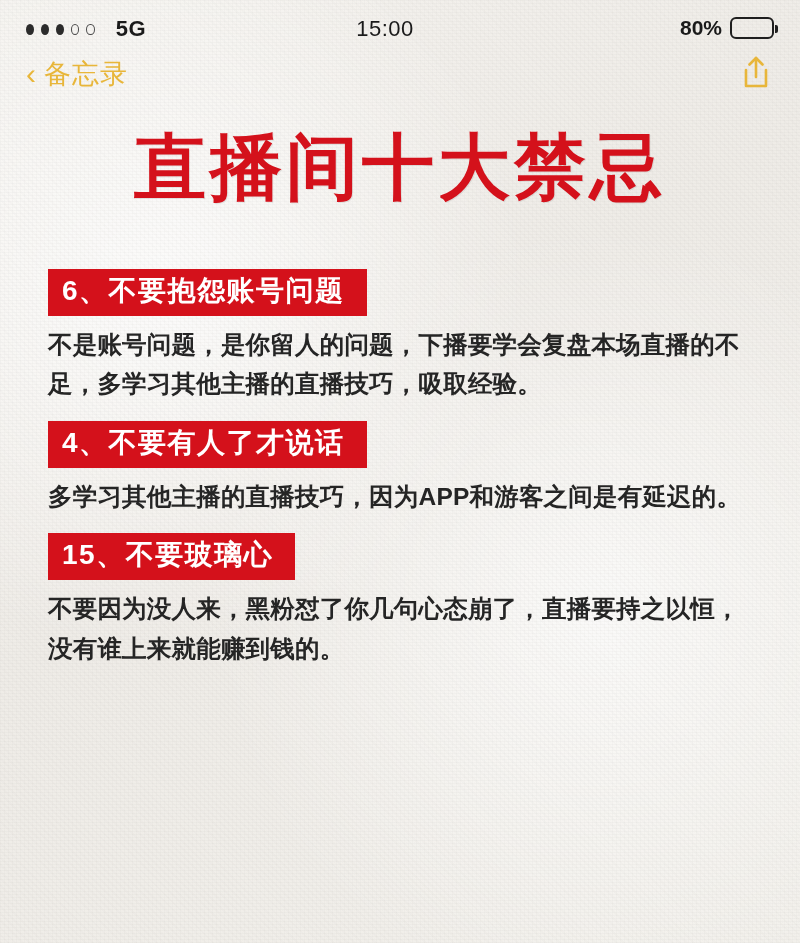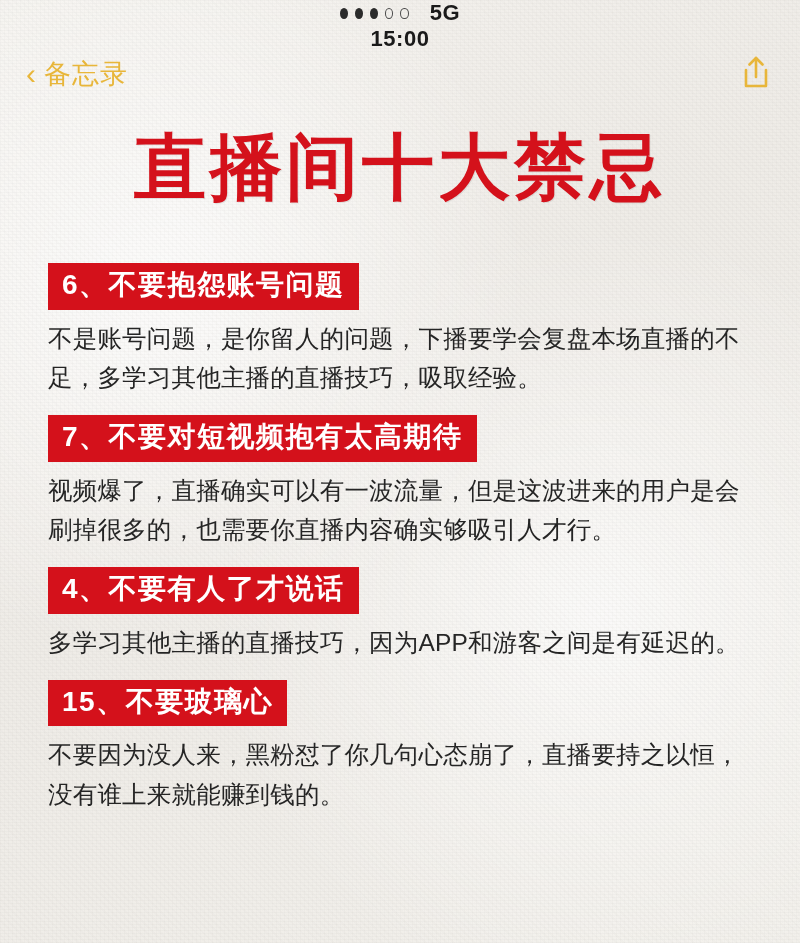--- a/index.html
+++ b/index.html
@@ -36,27 +36,26 @@
   }
   .content-layer {
     position: relative;
     z-index: 2;
   }
 
   
   .status-bar {
     height: 46px;
     display: flex;
-    align-items: center;
-    padding: 0 26px;
+    align-items: flex-start;
+    padding: 16px 26px;
     box-sizing: border-box;
     font-size: 21px;
     color: #1a1a1a;
     font-weight: 600;
-    flex-direction: column;
   }
   .dots {
     display: flex;
     gap: 7px;
     align-items: center;
     width: 120px;
   }
   .dot {
     width: 11px;
     height: 11px;
@@ -71,21 +70,21 @@
   .carrier {
     margin-left: 14px;
     font-size: 22px;
     font-weight: 600;
     letter-spacing: 0.5px;
   }
   .clock {
     flex: 1;
     text-align: center;
     font-size: 22px;
-    font-weight: 700;
+    font-weight: 400;
     letter-spacing: 0.5px;
   }
   .battery-area {
     display: flex;
     align-items: center;
     gap: 8px;
     width: 150px;
     justify-content: flex-end;
   }
   .batt-pct {
@@ -144,21 +143,21 @@
     font-weight: 400;
     letter-spacing: 1px;
   }
   .share-icon {
     cursor: pointer;
   }
 
   
   .headline {
     text-align: center;
-    margin: 24px 0 10px;
+    margin: 24px 0 16px;
     font-size: 72px;
     font-weight: 700;
     color: #d4111b;
     letter-spacing: 4px;
     line-height: 1.15;
     text-shadow: 1px 1px 0 rgba(0,0,0,0.08);
   }
 
   
   .list {
@@ -168,48 +167,55 @@
   .item {
     margin-bottom: 17px;
   }
   .item-head {
     display: inline-block;
     background: #d4111b;
     color: #ffffff;
     font-size: 28px;
     font-weight: 700;
     letter-spacing: 1.5px;
-    padding: 7px 14px 9px 14px;
+    padding: 7px 22px 9px 14px;
     line-height: 1.1;
     margin-bottom: 9px;
   }
   .item-body {
     font-size: 24.5px;
     line-height: 1.62;
     color: #252525;
     letter-spacing: 0.2px;
-    font-weight: 400;
+    font-weight: 700;
   }
 </style>
 </head>
 <body>
 
 <div class="phone">
   <div class="content-layer">
 
     <div class="status-bar">
       <div class="dots">
         <span class="dot"></span>
         <span class="dot"></span>
         <span class="dot"></span>
         <span class="dot hollow"></span>
         <span class="dot hollow"></span>
         <span class="carrier">5G</span>
       </div>
       <div class="clock">15:00</div>
+      <div class="battery-area">
+        <span class="batt-pct">80%</span>
+        <span class="batt-shell">
+          <span class="batt-fill" style="width:80%"></span>
+          <span class="batt-cap"></span>
+        </span>
+      </div>
     </div>
 
     <div class="nav-bar">
       <div class="nav-back">
         <span class="chev">‹</span>
         <span class="nav-title">备忘录</span>
       </div>
       <span class="share-icon">
         <svg width="32" height="34" viewBox="0 0 32 34" fill="none">
           <path d="M16 3 L16 22" stroke="#e8b63a" stroke-width="2.6" stroke-linecap="round"></path>
@@ -221,24 +227,20 @@
 
     <div class="headline">直播间十大禁忌</div>
 
     <div class="list">
 
       <div class="item">
         <div class="item-head">6、不要抱怨账号问题</div>
         <div class="item-body">不是账号问题，是你留人的问题，下播要学会复盘本场直播的不足，多学习其他主播的直播技巧，吸取经验。</div>
       </div>
 
-      <div class="item">
-        <div class="item-head">7、不要对短视频抱有太高期待</div>
-        <div class="item-body">视频爆了，直播确实可以有一波流量，但是这波进来的用户是会刷掉很多的，也需要你直播内容确实够吸引人才行。</div>
-      </div>
 
       <div class="item">
       </div>
 
       <div class="item">
         <div class="item-head">4、不要有人了才说话</div>
         <div class="item-body">多学习其他主播的直播技巧，因为APP和游客之间是有延迟的。</div>
       </div>
 
       <div class="item">

